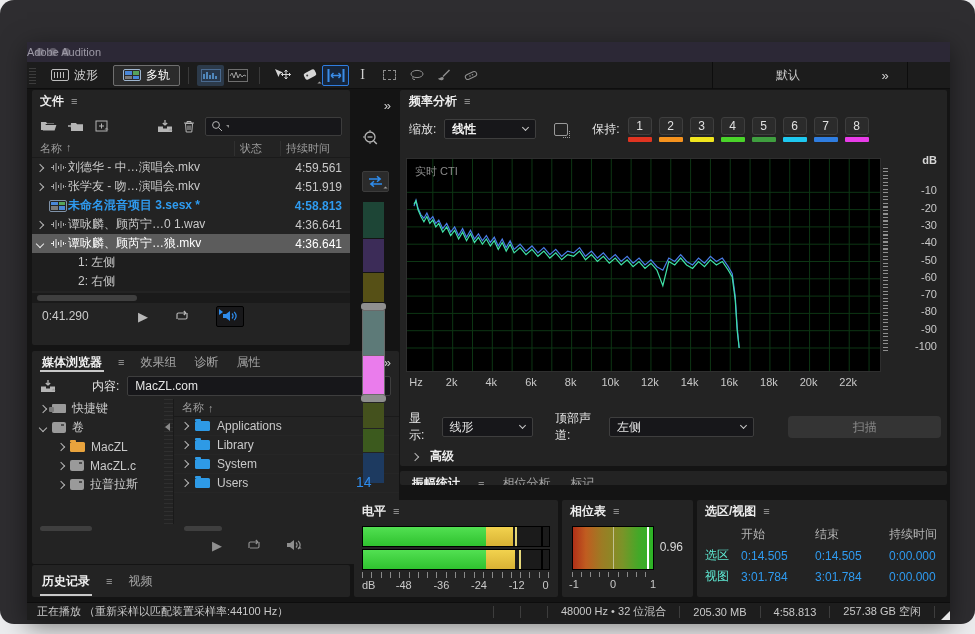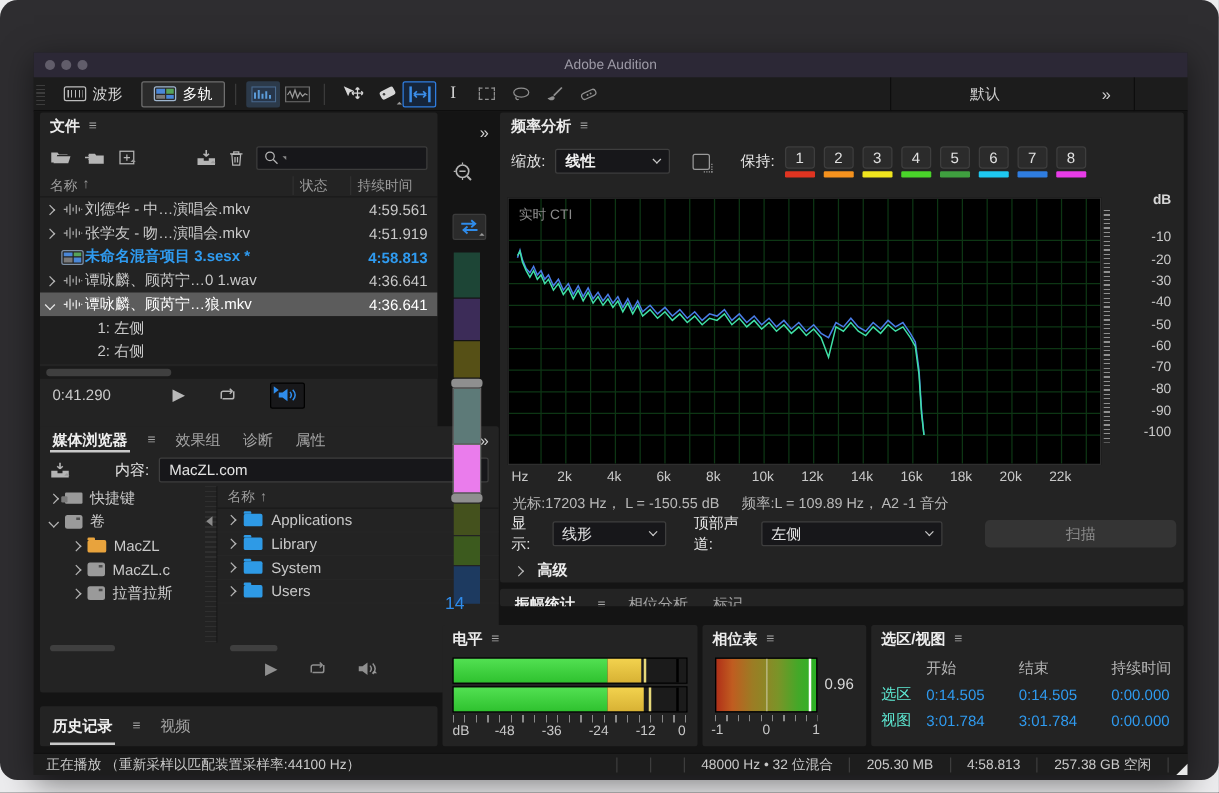--- a/index.html
+++ b/index.html
@@ -5,21 +5,21 @@
   * { margin:0; padding:0; box-sizing:border-box; }
   html,body { width:975px; height:634px; overflow:hidden; background:#ececee;
     font-family:"Liberation Sans","DejaVu Sans",sans-serif; -webkit-font-smoothing:antialiased; }
   .shell { position:absolute; left:0; top:0; width:975px; height:624px; background:#2e2d30; border-radius:14px; }
   .win { position:absolute; left:27px; top:42px; width:923px; height:578px; background:#1f1f1f;
     box-shadow:0 6px 24px rgba(0,0,0,.5); }
   
   .titlebar { position:absolute; left:0; top:0; right:0; height:20px; background:#2c2836; display:flex; align-items:center; }
   .dots { display:flex; gap:5px; margin-left:9px; }
   .dot { width:8px; height:8px; border-radius:50%; background:#615d6a; }
-  .title { position:absolute; left:0; right:0; text-align:center; color:#9d9aa6; font-size:11px; }
+  .title { position:absolute; left:0; right:0; color:#9d9aa6; font-size:11px; }
   
   .toolbar { position:absolute; left:0; top:20px; right:0; height:27px; background:#1c1c1c;
     border-bottom:1px solid #0e0e0e; display:flex; align-items:center; }
   .grip { width:7px; height:18px; margin-left:2px;
     background:repeating-linear-gradient(0deg,#3c3c3c 0 1px,transparent 1px 3px); }
   .tb-btn { display:flex; align-items:center; gap:5px; height:21px; padding:0 9px; margin-left:6px;
     color:#d6d6d6; font-size:12px; border-radius:2px; }
   .tb-btn.sel { border:1px solid #6f6f6f; background:#2b2b2b; color:#fff; }
   .ic-wave { width:18px; height:12px; border:1px solid #bdbdbd; border-radius:2px; display:flex; align-items:center; justify-content:center; }
   .ic-wave i { display:block; width:12px; height:6px;
@@ -426,21 +426,21 @@
         <span class="spk-btn">
           <span class="mini"></span>
           <svg class="ic" width="16" height="12" viewBox="0 0 16 12">
             <path d="M1 4h3l4-3v10L4 8H1z" fill="#2f8ceb"></path>
             <path d="M10 3.5c1.4 1.6 1.4 3.4 0 5M12.2 1.8c2.4 2.6 2.4 5.8 0 8.4" stroke="#2f8ceb" fill="none" stroke-width="1.2"></path>
           </svg>
         </span>
       </div>
     </div>
 
-    <div class="panel" style="left:5px;top:252px;width:367px;height:213px;">
+    <div class="panel" style="left:5px;top:262px;width:367px;height:213px;">
       <div class="mtabs">
         <span class="tab on">媒体浏览器</span>
         <span class="menu-ic">≡</span>
         <span class="tab">效果组</span>
         <span class="tab">诊断</span>
         <span class="tab">属性</span>
         <span style="margin-left:auto;color:#cfcfcf;font-size:13px">»</span>
       </div>
       <div class="mtool">
         <span class="fic">
@@ -686,24 +686,20 @@
             <span class="xlab" style="left: 124.97px;">6k</span>
             <span class="xlab" style="left: 164.627px;">8k</span>
             <span class="xlab" style="left: 204.283px;">10k</span>
             <span class="xlab" style="left: 243.94px;">12k</span>
             <span class="xlab" style="left: 283.597px;">14k</span>
             <span class="xlab" style="left: 323.253px;">16k</span>
             <span class="xlab" style="left: 362.91px;">18k</span>
             <span class="xlab" style="left: 402.567px;">20k</span>
             <span class="xlab" style="left: 442.223px;">22k</span>
           </div>
-      <div class="fq-info">
-        <span>光标:17203 Hz，  L = -150.55 dB</span>
-        <span>频率:L = 109.89 Hz，  A2 -1 音分</span>
-      </div>
       <div class="fq-ctl2">
         <span class="lbl">显示:</span>
         <div class="select" style="width:100px">
           <span class="val">线形</span>
           <span class="sel-caret"></span>
         </div>
         <span class="lbl" style="margin-left:14px">顶部声道:</span>
         <div class="select" style="width:160px">
           <span class="val">左侧</span>
           <span class="sel-caret"></span>

